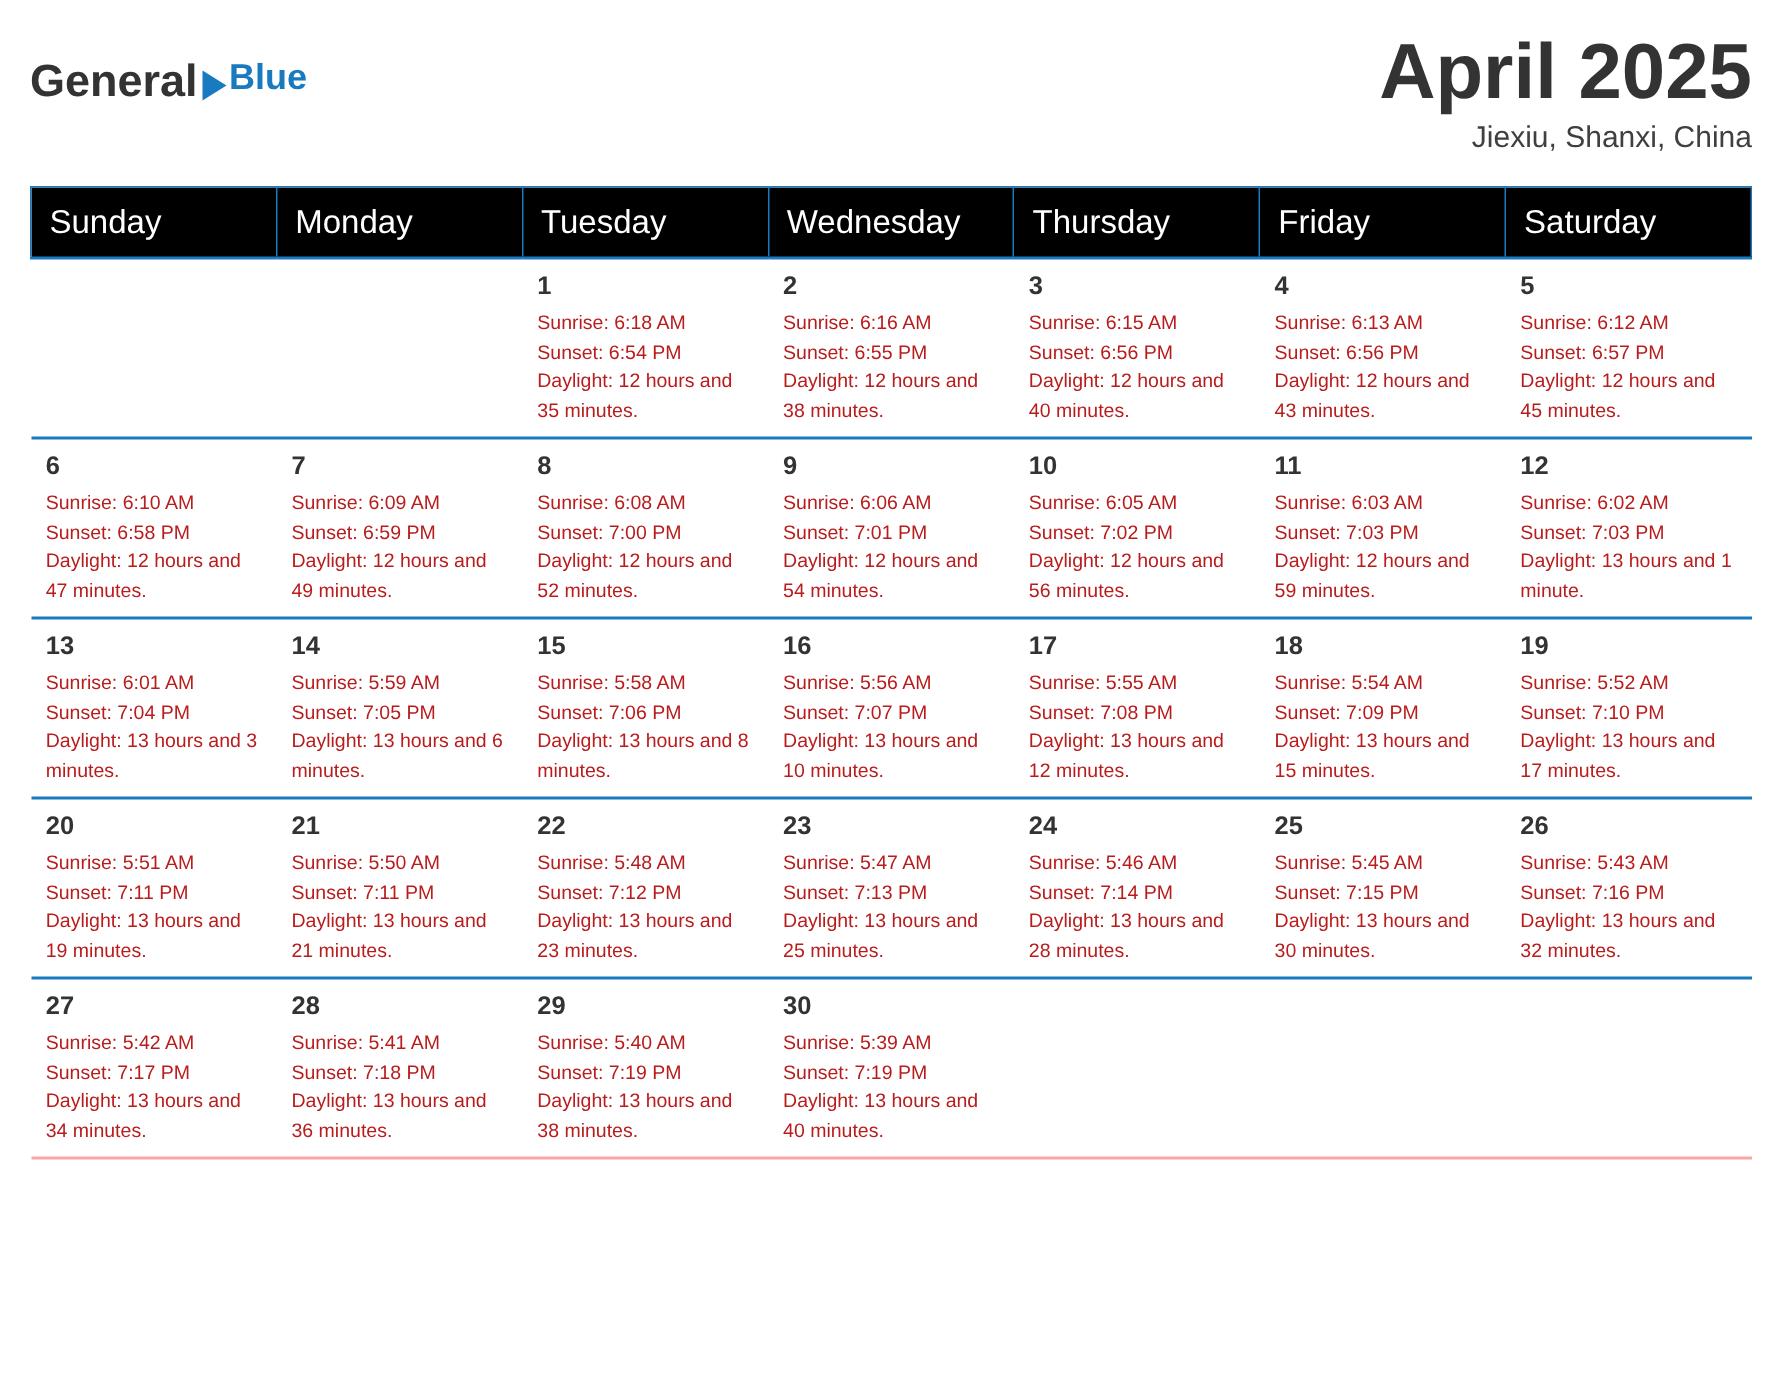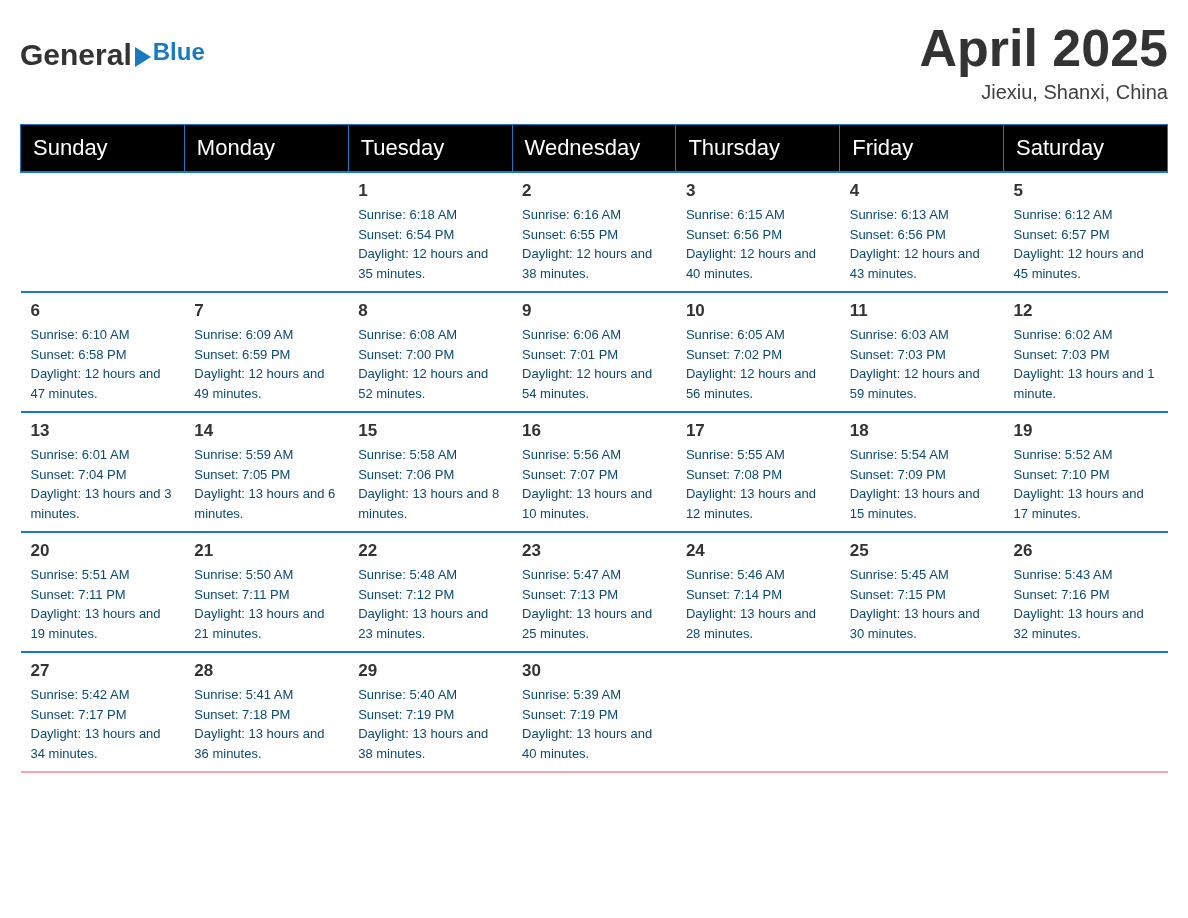--- a/index.html
+++ b/index.html
@@ -70,21 +70,21 @@
       border-bottom: none;
     }
     .day-num {
       font-size: 17px;
       font-weight: bold;
       color: #333;
       margin-bottom: 4px;
     }
     .day-info {
       font-size: 13px;
-      color: #0c4a6e;
+      color: #b91c1c;
       line-height: 1.5;
     }
     .empty-cell {
       background: #fff;
     }
     table {
       border-collapse: collapse;
       width: 100%;
     }
     thead th {

